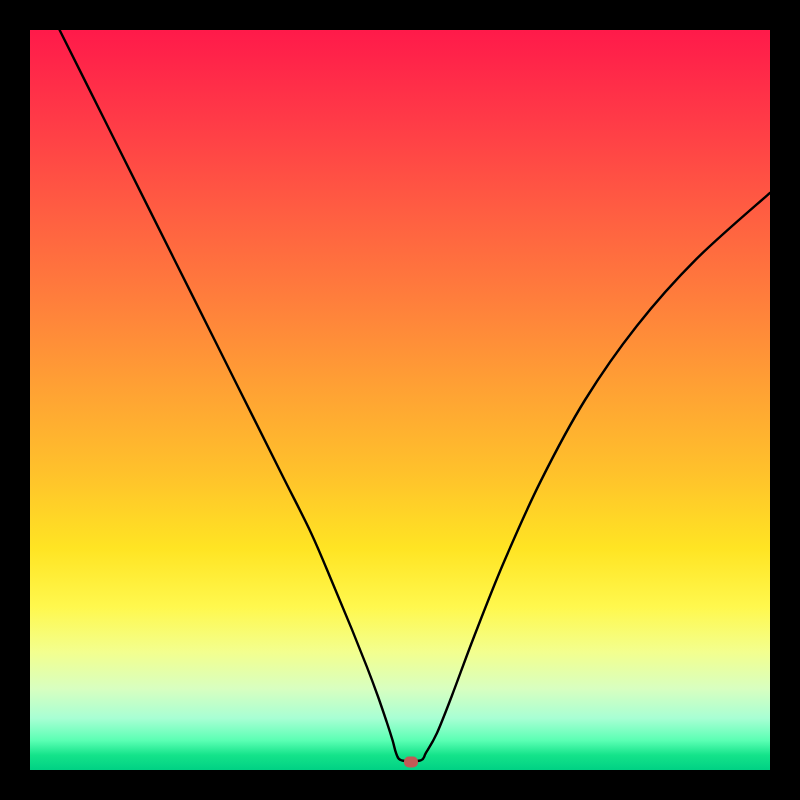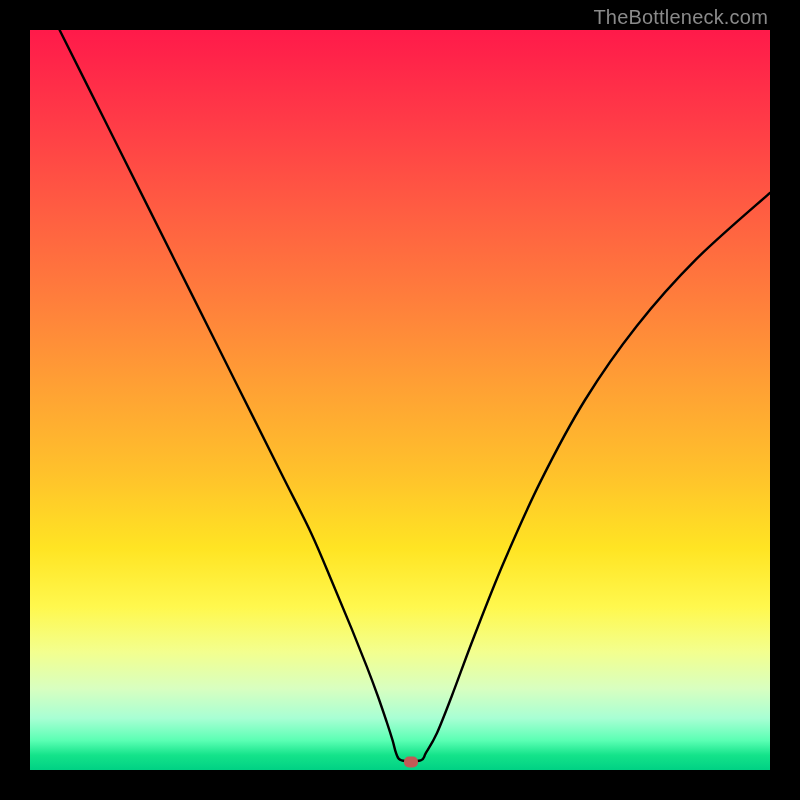--- a/index.html
+++ b/index.html
@@ -65,21 +65,20 @@
     height: 11px;
     border-radius: 5px;
     background: #c15a56;
     transform: translate(-50%, -50%);
   }
 </style>
 </head>
 <body>
 
 <div class="frame">
-  <div class="watermark">TheBottleneck.com</div>
 
   <div class="plot-area">
     <svg class="curve" viewBox="0 0 740 740" preserveAspectRatio="none">
       <path id="curve-path" fill="none" stroke="#000" stroke-width="2.4" stroke-linejoin="round" stroke-linecap="round" d="M 29.60 0.00 C 37.00 14.80, 59.20 59.20, 74.00 88.80 C 88.80 118.40, 103.60 148.00, 118.40 177.60 C 133.20 207.20, 148.00 236.80, 162.80 266.40 C 177.60 296.00, 192.40 325.60, 207.20 355.20 C 222.00 384.80, 239.27 419.33, 251.60 444.00 C 263.93 468.67, 272.57 484.70, 281.20 503.20 C 289.83 521.70, 296.62 538.97, 303.40 555.00 C 310.18 571.03, 316.35 585.83, 321.90 599.40 C 327.45 612.97, 332.38 625.30, 336.70 636.40 C 341.02 647.50, 344.47 656.75, 347.80 666.00 C 351.13 675.25, 354.21 684.50, 356.68 691.90 C 359.15 699.30, 361.00 705.10, 362.60 710.40 C 364.20 715.70, 364.82 720.39, 366.30 723.72 C 367.78 727.05, 367.41 729.27, 371.48 730.38 C 375.55 731.49, 386.65 731.61, 390.72 730.38 C 394.79 729.15, 393.19 727.54, 395.90 722.98 C 398.61 718.42, 402.68 712.50, 407.00 703.00 C 411.32 693.50, 415.63 682.03, 421.80 666.00 C 427.97 649.97, 435.37 629.00, 444.00 606.80 C 452.63 584.60, 462.50 558.70, 473.60 532.80 C 484.70 506.90, 497.03 478.53, 510.60 451.40 C 524.17 424.27, 538.97 395.90, 555.00 370.00 C 571.03 344.10, 588.30 319.43, 606.80 296.00 C 625.30 272.57, 643.80 251.60, 666.00 229.40 C 688.20 207.20, 727.67 173.90, 740.00 162.80"></path>
     </svg>
     <div id="marker" class="marker" style="left: 381.1px; top: 731.86px; background: rgb(193, 90, 86);"></div>
   </div>
 </div>
 
 </body></html>

